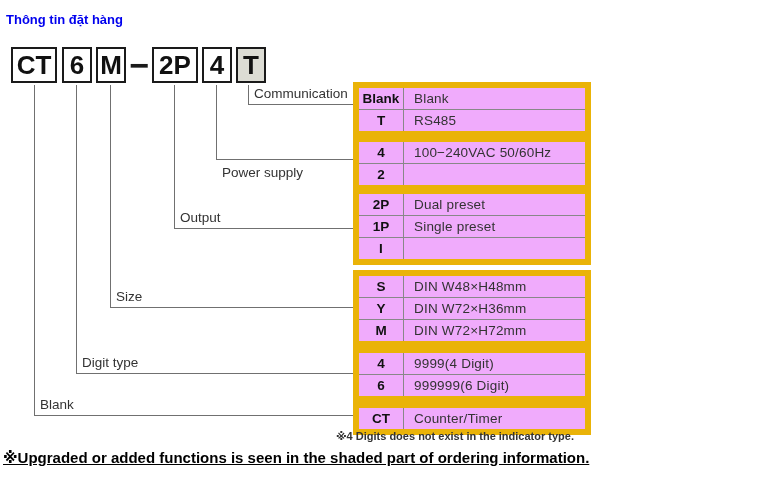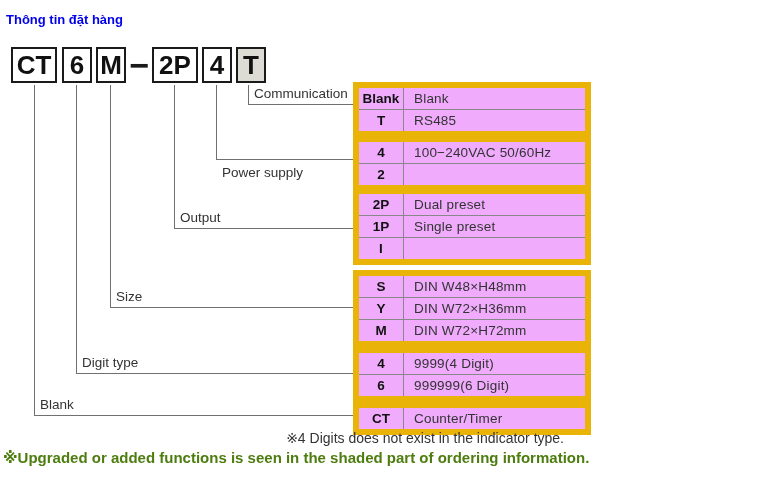--- a/index.html
+++ b/index.html
@@ -14,22 +14,22 @@
             font-weight:bold;font-size:34px;color:#1a1a1a;}
   .vline,.hline{position:absolute;background:#707070;}
   .glabel{position:absolute;font-size:13.5px;color:#333;white-space:nowrap;}
   .otable{position:absolute;box-sizing:border-box;border:6px solid #eab308;background:#f0abfc;}
   .orow{display:flex;border-top:1px solid #888;height:21px;}
   .orow:first-child{border-top:none;}
   .okey{flex:0 0 44px;width:44px;border-right:1px solid #888;display:flex;align-items:center;
         justify-content:center;font-weight:bold;font-size:13.5px;color:#111;}
   .oval{flex:1;display:flex;align-items:center;padding-left:10px;font-size:13.5px;color:#333;
         letter-spacing:0.2px;white-space:nowrap;}
-  #note-indicator{position:absolute;top:430px;right:192px;font-size:14px;color:#333;white-space:nowrap;}
-  #note-upgraded{position:absolute;top:449px;left:3px;font-size:15px;font-weight:bold;color:#4d7c0f;white-space:nowrap;}
+  #note-indicator{position:absolute;top:430px;right:182px;font-size:11px;color:#333;white-space:nowrap;font-weight:bold;}
+  #note-upgraded{position:absolute;top:449px;left:3px;font-size:15px;font-weight:bold;color:#000000;white-space:nowrap;text-decoration:underline;}
 </style>
 </head>
 <body>
 
 <div id="page">
   <div id="page-title" style="color: rgb(0, 0, 238);">Thông tin đặt hàng</div>
   <div id="code-row">
       <div class="seg-box" style="left: 11px; top: 47px; width: 46px; height: 36px;">CT</div>
       <div class="seg-box" style="left: 62px; top: 47px; width: 30px; height: 36px;">6</div>
       <div class="seg-box" style="left: 96px; top: 47px; width: 30px; height: 36px;">M</div>

